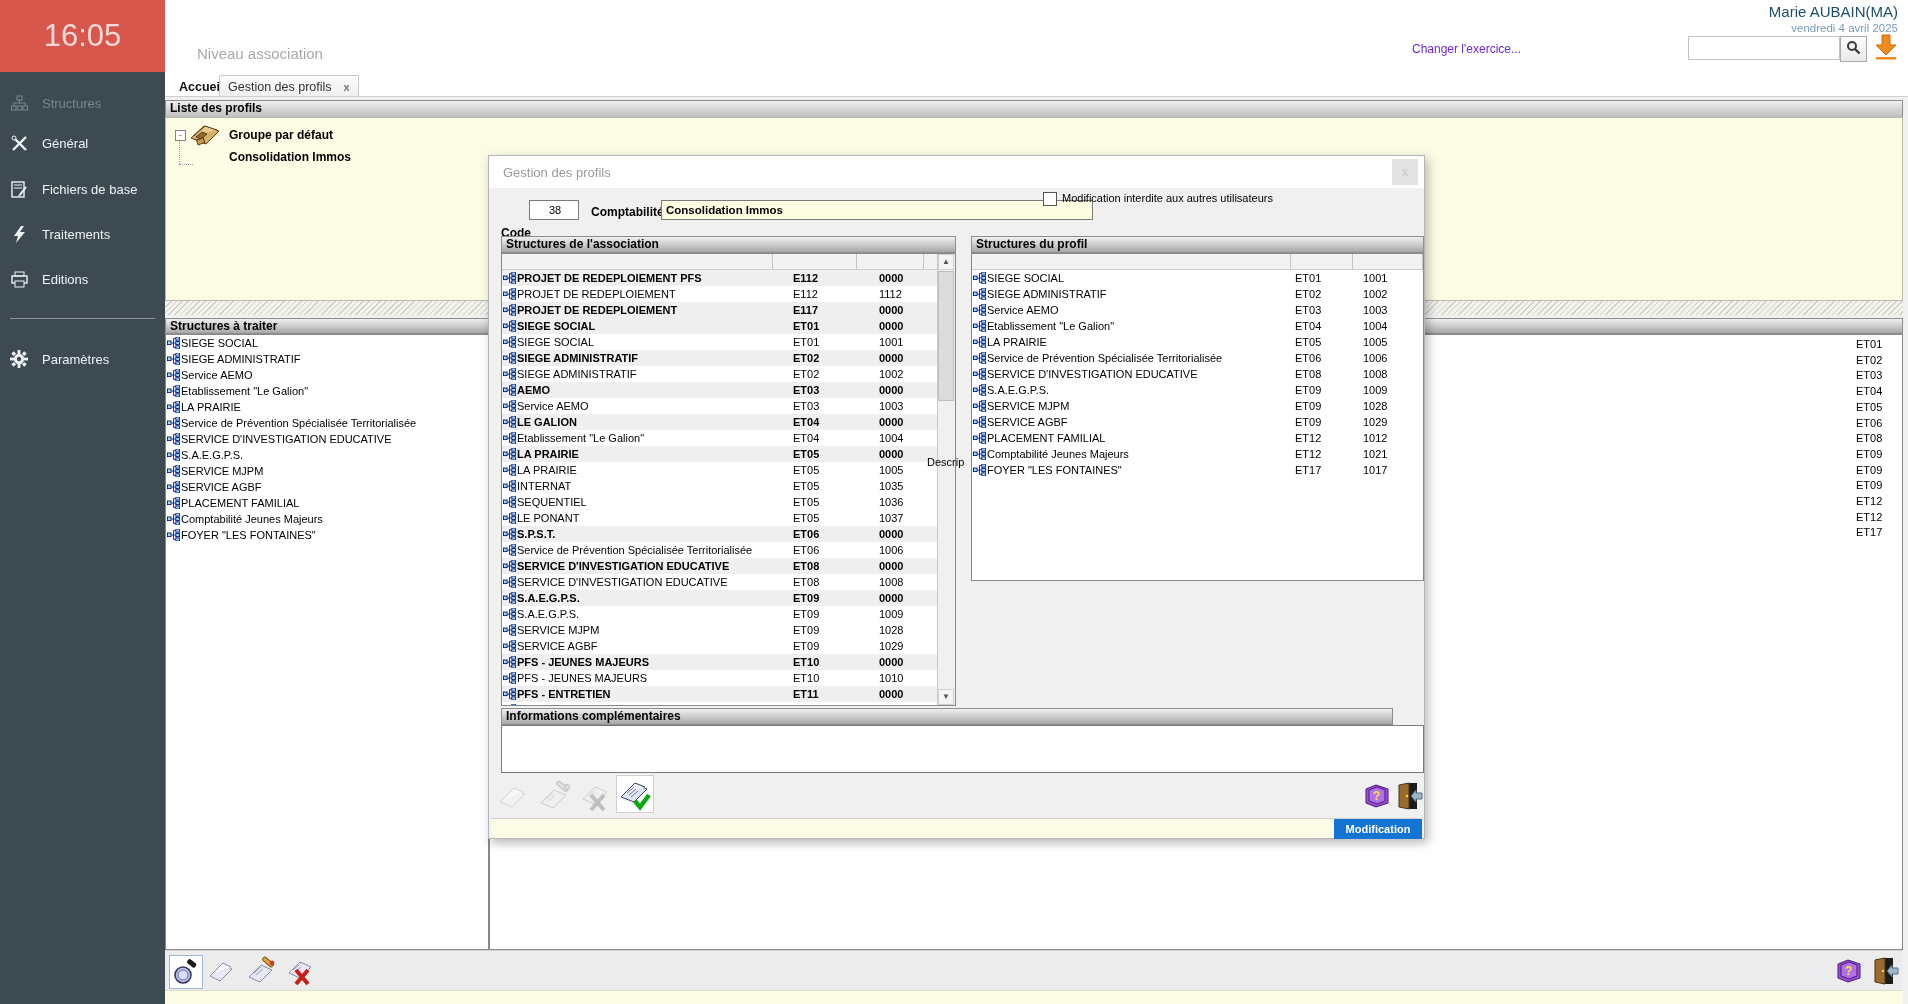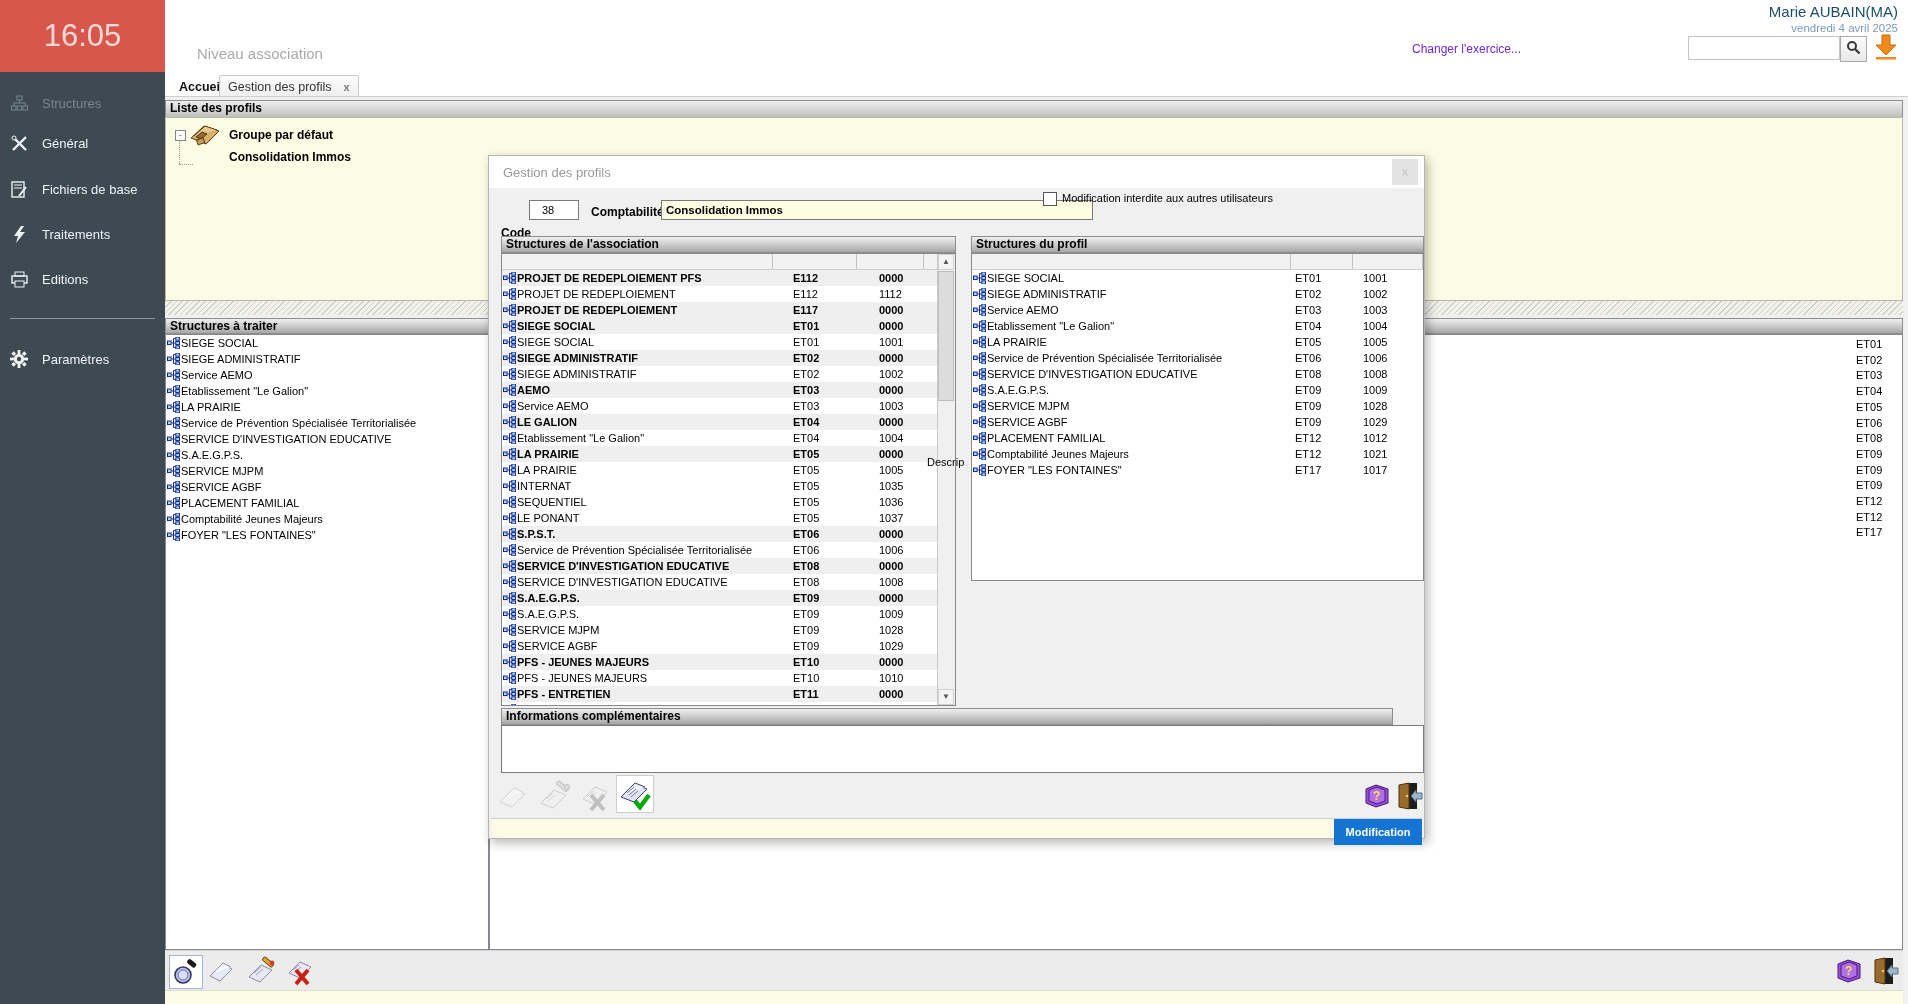--- a/index.html
+++ b/index.html
@@ -75,21 +75,21 @@
   
   #dialog{left:488px;top:155px;width:937px;height:684px;background:#f0f0f0;border:1px solid #b5b5b5;
           box-shadow:3px 4px 10px rgba(0,0,0,.28);box-sizing:border-box;}
   #dlg-title{left:0;top:0;width:935px;height:32px;background:#fff;}
   #dlg-title .t{position:absolute;left:14px;top:9px;font-size:13px;color:#9a9a9a;}
   #dlg-close{position:absolute;right:6px;top:3px;width:26px;height:26px;background:#e3e3e3;color:#cdcdcd;
              font:bold 12px "Liberation Sans",sans-serif;display:flex;align-items:center;justify-content:center;}
   .dlg-lbl{font-size:12px;font-weight:bold;color:#000;}
   #code-lbl{left:12px;top:54px;margin-top:16px;}
   #code-input{left:40px;top:44px;width:50px;height:20px;background:#fff;border:1px solid #7a7a7a;
-              font-size:11px;padding:3px 12px 0;box-sizing:border-box;}
+              font-size:11px;padding:3px 19px 0;box-sizing:border-box;}
   #desig-lbl{left:102px;top:49px;}
   #desig-input{left:172px;top:44px;width:432px;height:20px;background:#fdfde1;border:1px solid #7a7a7a;
                font-size:11.5px;font-weight:bold;padding:3px 4px 0;box-sizing:border-box;}
   #cb-box{left:554px;top:36px;width:12px;height:12px;background:#fff;border:1px solid #555;}
   #cb-lbl{left:573px;top:36px;font-size:11px;color:#000;}
   #dl-left-hdr{left:12px;top:80px;width:455px;height:17px;}
   #dl-left{left:12px;top:97px;width:455px;height:453px;background:#fff;border:1px solid #85888e;box-sizing:border-box;overflow:hidden;}
   #dl-right-hdr{left:482px;top:80px;width:453px;height:17px;}
   #dl-right{left:482px;top:97px;width:453px;height:328px;background:#fff;border:1px solid #85888e;box-sizing:border-box;overflow:hidden;}
   .colstrip{display:flex;height:15px;background:#f2f2f2;border-bottom:1px solid #cfcfcf;}
@@ -99,21 +99,21 @@
   .sbtn{position:absolute;left:0;width:16px;height:16px;background:#f4f4f4;border:1px solid #d0d0d0;box-sizing:border-box;
         font-size:8px;color:#555;text-align:center;line-height:14px;}
   #sthumb{position:absolute;left:0;top:17px;width:16px;height:130px;background:#dcdcdc;border:1px solid #bdbdbd;box-sizing:border-box;}
   #desc-frag{left:438px;top:300px;width:44px;font-size:11px;color:#000;overflow:hidden;white-space:nowrap;}
   #info-hdr{left:12px;top:552px;width:892px;height:17px;}
   #info-box{left:12px;top:569px;width:923px;height:48px;background:#fff;border:1px solid #7a7a7a;box-sizing:border-box;}
   #info-box textarea{width:100%;height:100%;border:0;resize:none;outline:none;font:11px "Liberation Sans",sans-serif;box-sizing:border-box;}
   .dlg-tool{position:absolute;width:36px;height:36px;display:flex;align-items:center;justify-content:center;}
   .dlg-tool.sel{background:#fff;outline:1px solid #cfcfcf;}
   #dlg-status{left:2px;top:662px;width:931px;height:19px;background:#fbfbe6;border-top:1px solid #cfcfcf;}
-  #dlg-mode{position:absolute;right:0;top:0;width:88px;height:26px;background:#1474d4;color:#fff;
+  #dlg-mode{position:absolute;right:0;top:0;width:88px;height:20px;background:#1474d4;color:#fff;
             font-size:11px;font-weight:bold;display:flex;align-items:center;justify-content:center;}
 </style>
 </head>
 <body>
 
 <div id="app">
 
   <div class="abs" id="clock">16:05</div>
   <div class="abs" id="app-subtitle">Niveau association</div>
   <div class="abs" id="user-name">Marie AUBAIN(MA)</div>

